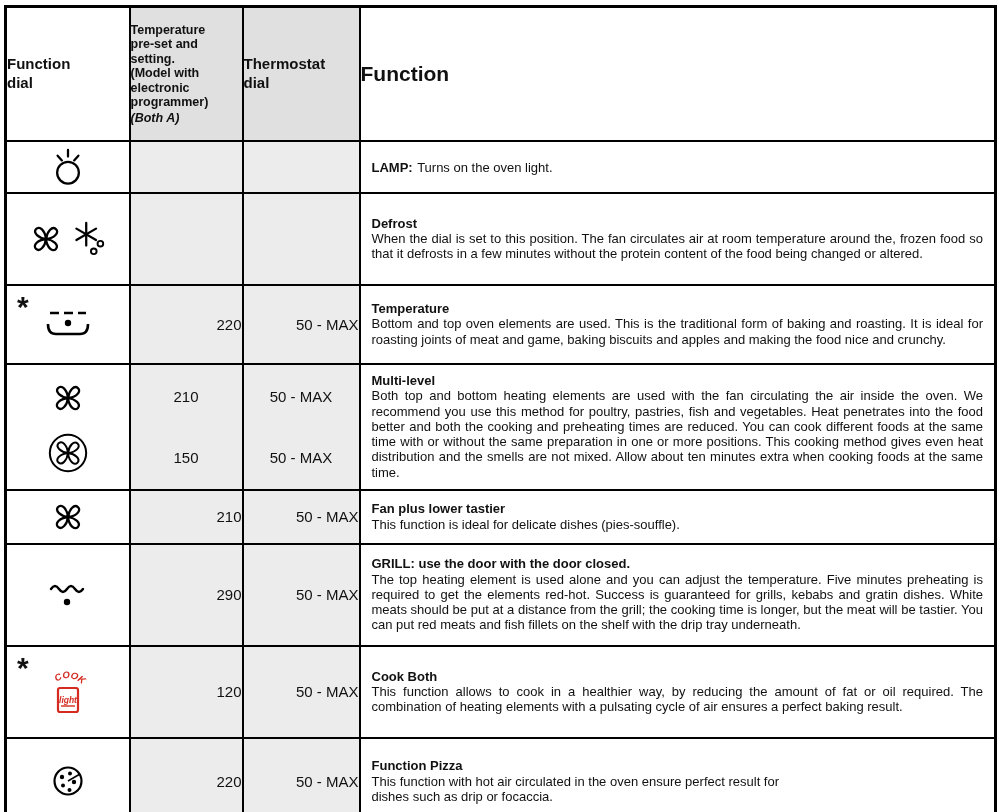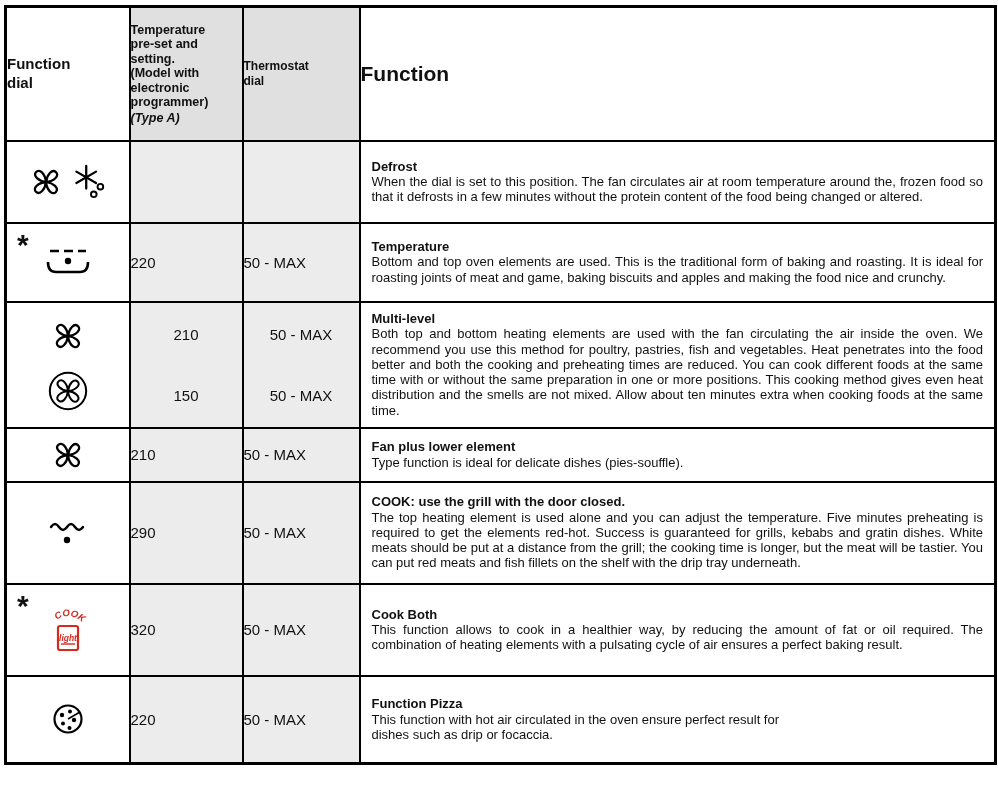--- a/index.html
+++ b/index.html
@@ -21,43 +21,43 @@
   col.c1 { width: 124px; }
   col.c2 { width: 113px; }
   col.c3 { width: 117px; }
   col.c4 { width: 636px; }
 
   thead tr { height: 110px; }
   thead th { font-weight: bold; text-align: left; vertical-align: middle; background:#fff; }
   .h1 { font-size: 15px; white-space: pre-line; line-height: 1.25; }
   .h2 { background: #e0e0e0; font-size: 12.5px; white-space: pre-line; line-height: 1.16; }
   .h2 .typea { font-style: italic; display:block; margin-top:1px; }
-  .h3 { background: #e0e0e0; font-size: 12px; white-space: pre-line; line-height: 1.25; }
+  .h3 { background: #e0e0e0; font-size: 15px; white-space: pre-line; line-height: 1.25; }
   .h4 { font-size: 21px; }
 
   tbody tr.r0 { height: 52px; }
-  tbody tr.r1 { height: 82px; }
+  tbody tr.r1 { height: 92px; }
   tbody tr.r2 { height: 79px; }
   tbody tr.r3 { height: 126px; }
   tbody tr.r4 { height: 54px; }
   tbody tr.r5 { height: 102px; }
   tbody tr.r6 { height: 92px; }
   tbody tr.r7 { height: 88px; }
 
   td.iconcell { position: relative; text-align: center; background:#fff; }
   .icons { display: flex; align-items: center; justify-content: center; }
   .icons.h { flex-direction: row; gap: 10px; }
   .icons.v { flex-direction: column; gap: 18px; }
   .ast {
     position: absolute; top: 6px; left: 10px;
     font-size: 30px; font-weight: 700; line-height: 1;
   }
 
   td.valcell {
-    text-align: left; font-size: 15px; background: #ececec;
+    text-align: right; font-size: 15px; background: #ececec;
   }
   .vstack {
     display: flex; flex-direction: column; align-items: center;
     justify-content: center; gap: 44px;
   }
 
   td.funcell {
     padding: 6px 11px;
     text-align: justify;
     background: #fff;
@@ -83,29 +83,49 @@
     <tr>
       <th class="h1">Function
 dial</th>
       <th class="h2">
         <span>Temperature
 pre-set and
 setting.
 (Model with
 electronic
 programmer)</span>
-        <span class="typea">(Type A)</span>
+        <span class="typea">(Both A)</span>
       </th>
       <th class="h3">Thermostat
 dial</th>
       <th class="h4">Function</th>
     </tr>
   </thead>
   <tbody>
 
+    <tr class="r0">
+      <td class="iconcell">
+        <div class="icons h">
+          <svg class="ic" width="34" height="40" viewBox="0 0 36 42">
+            <circle cx="18" cy="27" r="11.5" fill="none" stroke="#000" stroke-width="2.4"></circle>
+            <g stroke="#000" stroke-width="2.4" stroke-linecap="round">
+              <line x1="18" y1="3" x2="18" y2="10"></line>
+              <line x1="7" y1="9" x2="11.5" y2="14"></line>
+              <line x1="29" y1="9" x2="24.5" y2="14"></line>
+            </g>
+          </svg>
+        </div>
+      </td>
+      <td class="valcell"><span></span></td>
+      <td class="valcell"><span></span></td>
+      <td class="funcell inline">
+        <span class="ftitle">LAMP:</span>
+        <span class="fbody">Turns on the oven light.</span>
+      </td>
+    </tr>
 
     <tr class="r1">
       <td class="iconcell">
         <div class="icons h">
           <svg class="ic" width="34" height="34" viewBox="0 0 36 36">
             <g fill="none" stroke="#000" stroke-width="2.4" stroke-linecap="round">
               <path d="M18 18 C17 9 11 3.5 7.5 7.5 C4 11.5 10 17 18 18"></path>
               <path d="M18 18 C17 9 11 3.5 7.5 7.5 C4 11.5 10 17 18 18" transform="rotate(90 18 18)"></path>
               <path d="M18 18 C17 9 11 3.5 7.5 7.5 C4 11.5 10 17 18 18" transform="rotate(180 18 18)"></path>
               <path d="M18 18 C17 9 11 3.5 7.5 7.5 C4 11.5 10 17 18 18" transform="rotate(270 18 18)"></path>
@@ -198,38 +218,38 @@
               <path d="M18 18 C17 9 11 3.5 7.5 7.5 C4 11.5 10 17 18 18" transform="rotate(90 18 18)"></path>
               <path d="M18 18 C17 9 11 3.5 7.5 7.5 C4 11.5 10 17 18 18" transform="rotate(180 18 18)"></path>
               <path d="M18 18 C17 9 11 3.5 7.5 7.5 C4 11.5 10 17 18 18" transform="rotate(270 18 18)"></path>
             </g>
           </svg>
         </div>
       </td>
       <td class="valcell"><span>210</span></td>
       <td class="valcell"><span>50 - MAX</span></td>
       <td class="funcell">
-        <span class="ftitle">Fan plus lower element</span>
-        <span class="fbody">Type function is ideal for delicate dishes (pies-souffle).</span>
+        <span class="ftitle">Fan plus lower tastier</span>
+        <span class="fbody">This function is ideal for delicate dishes (pies-souffle).</span>
       </td>
     </tr>
 
     <tr class="r5">
       <td class="iconcell">
         <div class="icons h">
           <svg class="ic" width="44" height="30" viewBox="0 0 44 30">
             <path d="M5 9 Q9 3 13 9 Q17 15 21 9 Q25 3 29 9 Q33 15 37 9" fill="none" stroke="#000" stroke-width="2.4" stroke-linecap="round"></path>
             <circle cx="21" cy="22" r="3.2" fill="#000"></circle>
           </svg>
         </div>
       </td>
       <td class="valcell"><span>290</span></td>
       <td class="valcell"><span>50 - MAX</span></td>
       <td class="funcell">
-        <span class="ftitle">COOK: use the grill with the door closed.</span>
+        <span class="ftitle">GRILL: use the door with the door closed.</span>
         <span class="fbody">The top heating element is used alone and you can adjust the temperature. Five minutes preheating is required to get the elements red-hot. Success is guaranteed for grills, kebabs and gratin dishes. White meats should be put at a distance from the grill; the cooking time is longer, but the meat will be tastier. You can put red meats and fish fillets on the shelf with the drip tray underneath.</span>
       </td>
     </tr>
 
     <tr class="r6">
       <td class="iconcell">
         <span class="ast">*</span>
         <div class="icons h">
           <svg class="ic" width="44" height="48" viewBox="0 0 44 48">
             <defs>
@@ -237,21 +257,21 @@
                 </defs>
             <text font-size="9.5" font-weight="bold" font-style="italic" fill="#d42a20" font-family="Liberation Sans, sans-serif">
               <textPath href="#cookArc" startOffset="6">COOK</textPath>
             </text>
             <rect x="12" y="20" width="20" height="24" rx="2" fill="none" stroke="#d42a20" stroke-width="2.2"></rect>
             <text x="22" y="35" font-size="8.5" font-weight="bold" font-style="italic" fill="#d42a20" text-anchor="middle" font-family="Liberation Sans, sans-serif">light</text>
             <line x1="15" y1="38" x2="29" y2="38" stroke="#d42a20" stroke-width="1.4"></line>
           </svg>
         </div>
       </td>
-      <td class="valcell"><span>320</span></td>
+      <td class="valcell"><span>120</span></td>
       <td class="valcell"><span>50 - MAX</span></td>
       <td class="funcell">
         <span class="ftitle">Cook Both</span>
         <span class="fbody">This function allows to cook in a healthier way, by reducing the amount of fat or oil required. The combination of heating elements with a pulsating cycle of air ensures a perfect baking result.</span>
       </td>
     </tr>
 
     <tr class="r7">
       <td class="iconcell">
         <div class="icons h">

